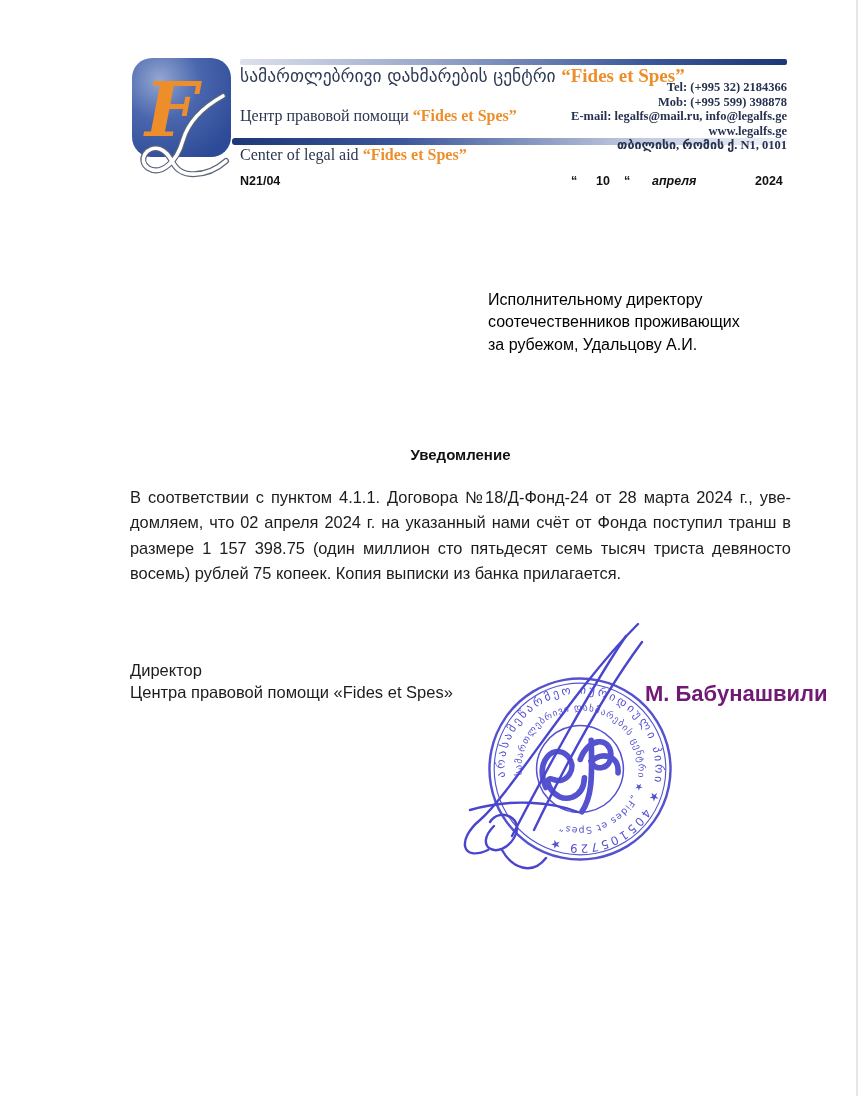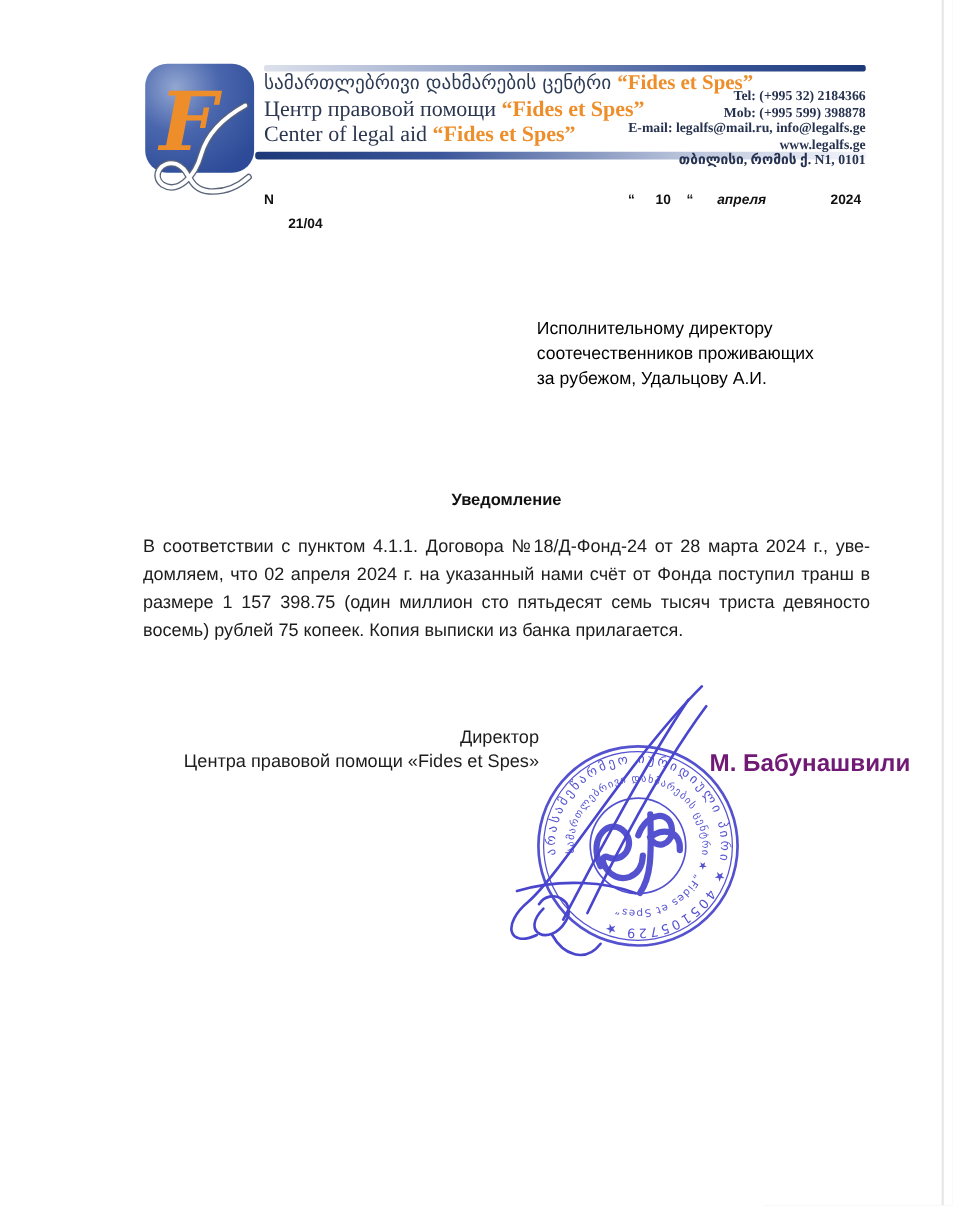--- a/index.html
+++ b/index.html
@@ -11,21 +11,21 @@
   .abs{position:absolute;}
   .page-edge{position:absolute;left:856px;top:0;width:2px;height:1096px;background:#e6e6e6;}
 
   
   .org-lines{left:240px;top:64px;width:560px;}
   .org-line{white-space:nowrap;}
   .org-line.georgian{
     font-family:"DejaVu Sans",sans-serif;font-size:17.5px;line-height:23px;color:#2e3b55;
   }
   .org-line.serifline{
-    font-family:"Liberation Serif","DejaVu Serif",serif;font-size:20px;line-height:23px;color:#2b3650;
+    font-family:"Liberation Serif","DejaVu Serif",serif;font-size:16px;line-height:23px;color:#2b3650;margin-top:16px;
   }
   .brand{font-weight:bold;color:#ee8e2b;font-family:"Liberation Serif","DejaVu Serif",serif;}
   .org-line.georgian .brand{font-size:19px;}
   .rule-top{
     left:240px;top:59px;width:547px;height:6px;
     background:linear-gradient(to right,#dde1ec 0%,#97a6c9 35%,#3a5599 75%,#1d3878 100%);
     border-radius:2px;
   }
   .rule-bottom{
     left:232px;top:138px;width:556px;height:7px;
@@ -33,40 +33,40 @@
     border-radius:3px;
   }
   .contact{
     left:520px;top:80px;width:267px;text-align:right;
     font-family:"Liberation Serif","DejaVu Sans",serif;font-weight:bold;
     font-size:12.5px;line-height:14.6px;color:#26324f;
   }
   
   .refline{top:174px;font-weight:bold;font-size:12.5px;color:#111;}
   .ref-label{left:240px;}
-  .ref-number{left:262px;margin-top:22px;}
+  .ref-number{left:249px;}
   .q1{left:571px;}
   .day{left:596px;}
   .q2{left:624px;}
   .month{left:652px;font-style:italic;}
   .year{left:755px;}
 
   
   .addressee{left:488px;top:289px;width:330px;font-size:16px;line-height:22.4px;color:#000000;}
   .addressee b{font-weight:normal;}
 
   
   .notice-title{left:130px;top:446px;width:661px;text-align:center;font-weight:bold;font-size:15px;color:#111;}
   .body-par{
     left:130px;top:485px;width:661px;text-align:justify;
     font-size:16.4px;line-height:25.3px;color:#1c1c1c;hyphens:none;
   }
 
   
-  .director{left:130px;top:659px;width:360px;font-size:16.5px;line-height:22.4px;color:#1c1c1c;text-align:right;}
+  .director{left:130px;top:659px;width:360px;font-size:16.5px;line-height:22.4px;color:#1c1c1c;}
   .signer{left:645px;top:681px;font-weight:bold;font-size:22px;color:#701a75;}
   .stamp-svg{left:481px;top:670px;transform:rotate(-10deg);opacity:.92;}
   .sig-svg{left:440px;top:598px;}
 </style>
 </head>
 <body>
 
 <div class="page">
 
   <div class="page-edge"></div>

